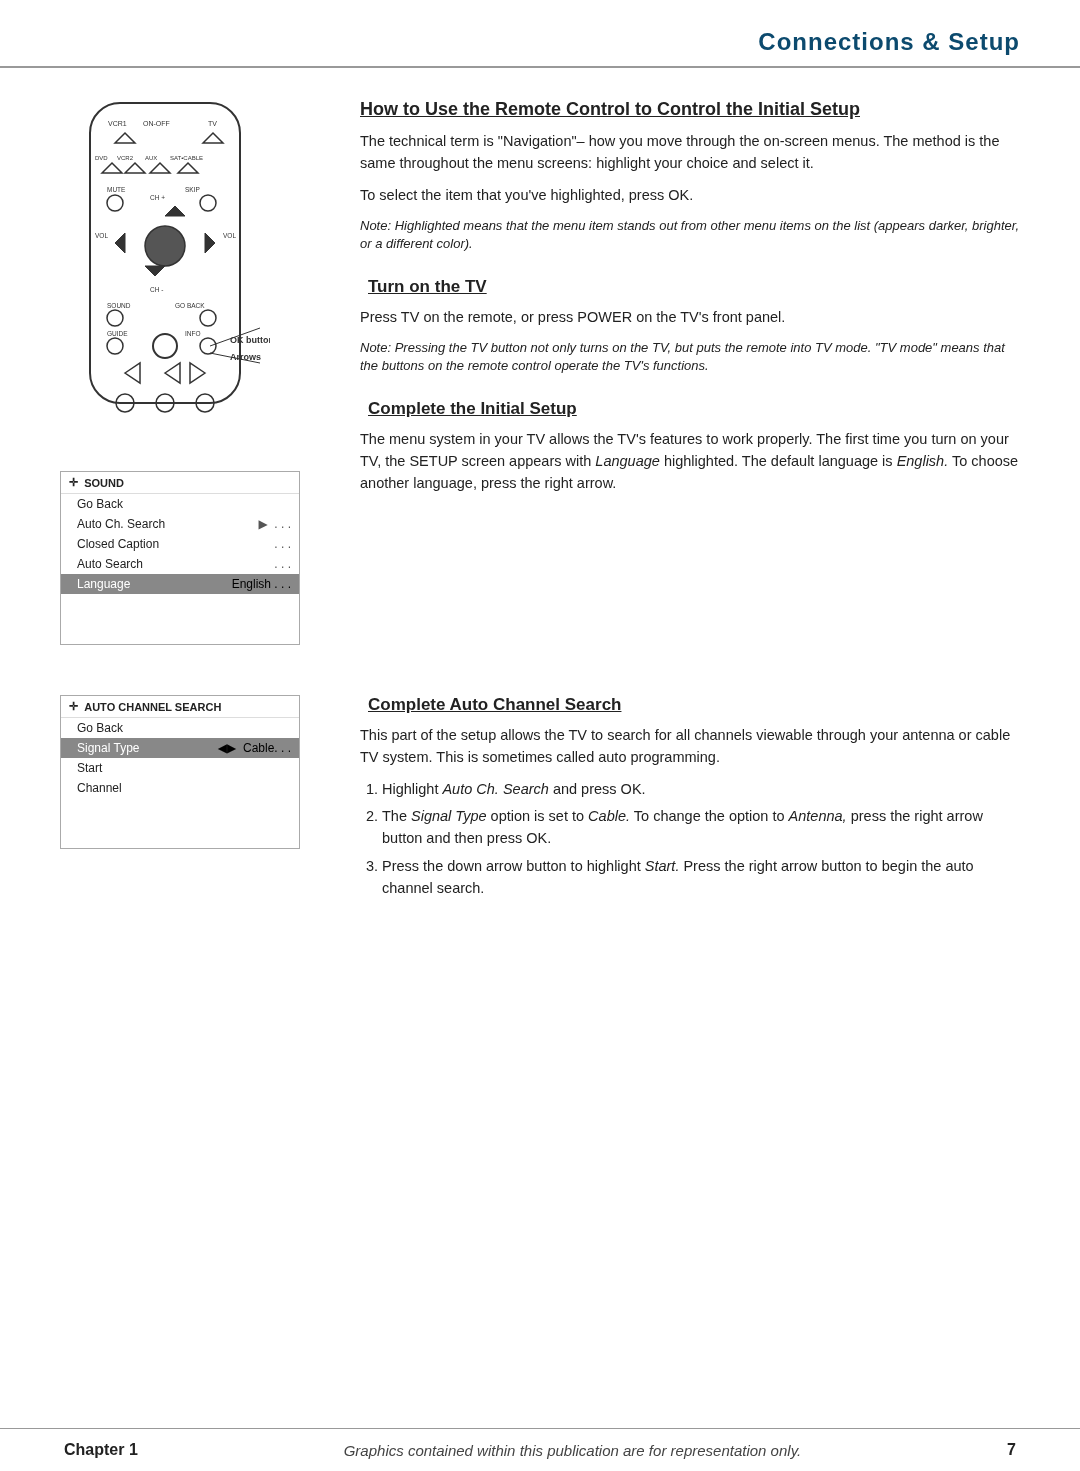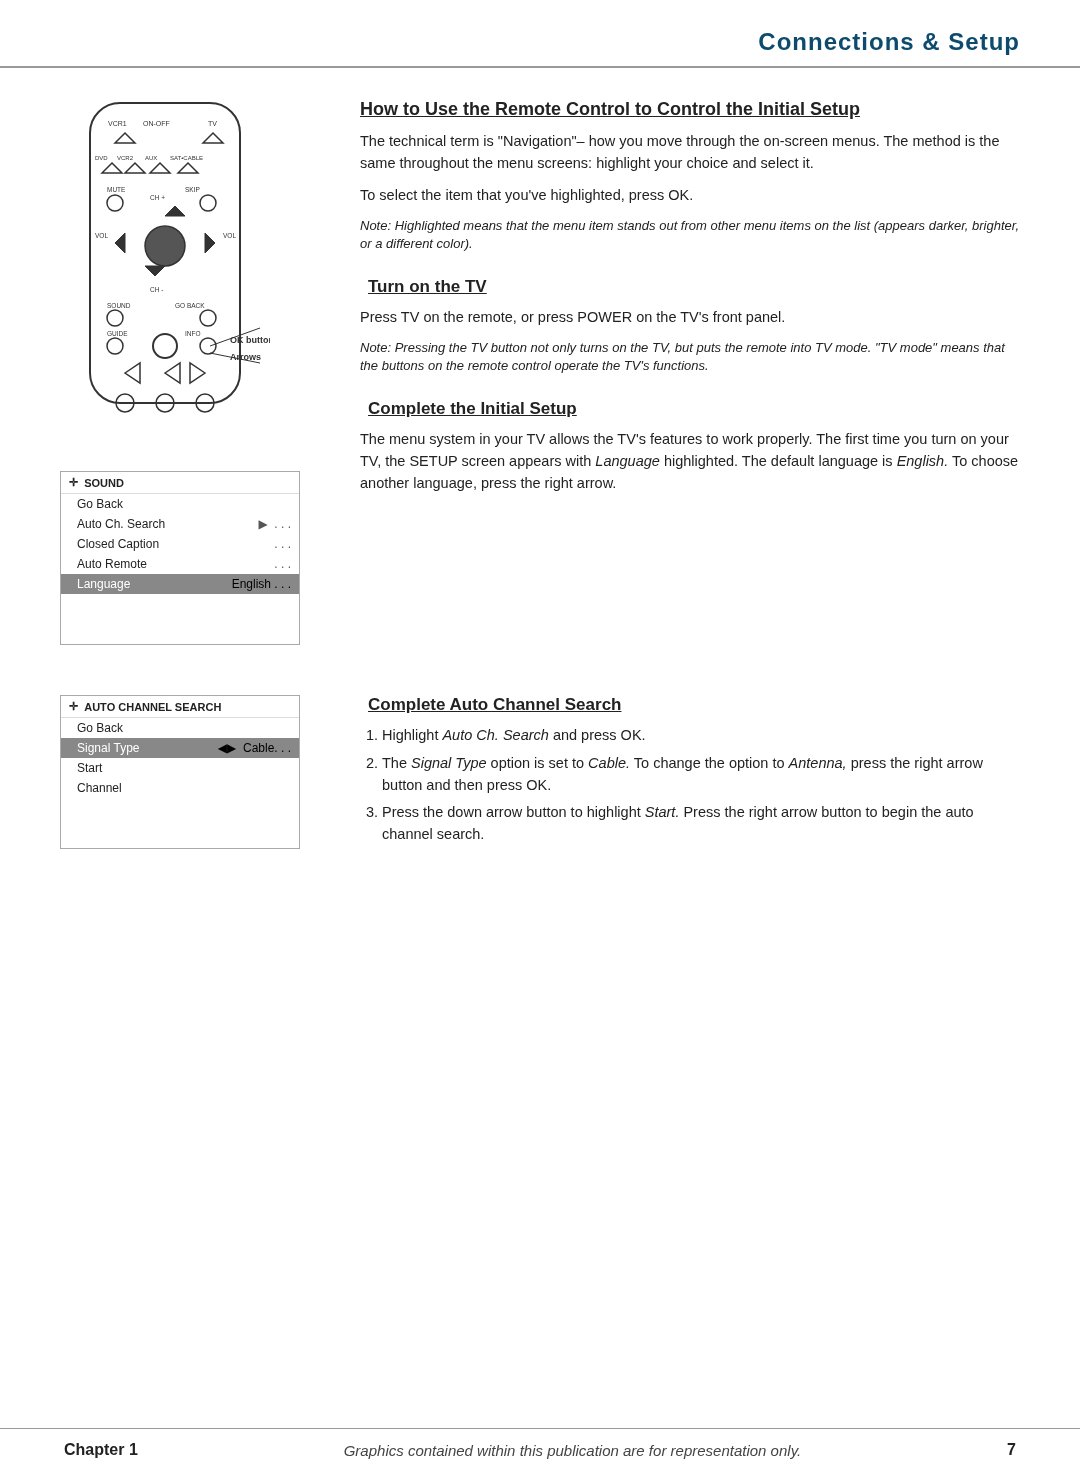--- a/index.html
+++ b/index.html
@@ -268,21 +268,21 @@
       </div>
       <div class="menu-row">
         <span>Auto Ch. Search</span>
         <span class="row-right">▶ &nbsp;. . .</span>
       </div>
       <div class="menu-row">
         <span>Closed Caption</span>
         <span class="row-right">. . .</span>
       </div>
       <div class="menu-row">
-        <span>Auto Remote</span>
+        <span>Auto Search</span>
         <span class="row-right">. . .</span>
       </div>
       <div class="menu-row highlighted">
         <span>Language</span>
         <span class="row-right">English . . .</span>
       </div>
       <div style="height:50px;"></div>
     </div>
 
   </div>
@@ -341,20 +341,21 @@
         <span>Channel</span>
       </div>
       <div style="height:50px;"></div>
     </div>
   </div>
 
   <div class="right-col">
 
     <div class="section-block">
       <h3 class="section-heading">Complete Auto Channel Search</h3>
+      <p>This part of the setup allows the TV to search for all channels viewable through your antenna or cable TV system. This is sometimes called auto programming.</p>
       <ol>
         <li>
           <span>Highlight</span>
           <em>Auto Ch. Search</em>
           <span>and press OK.</span>
         </li>
         <li>
           <span>The</span>
           <em>Signal Type</em>
           <span>option is set to</span>

